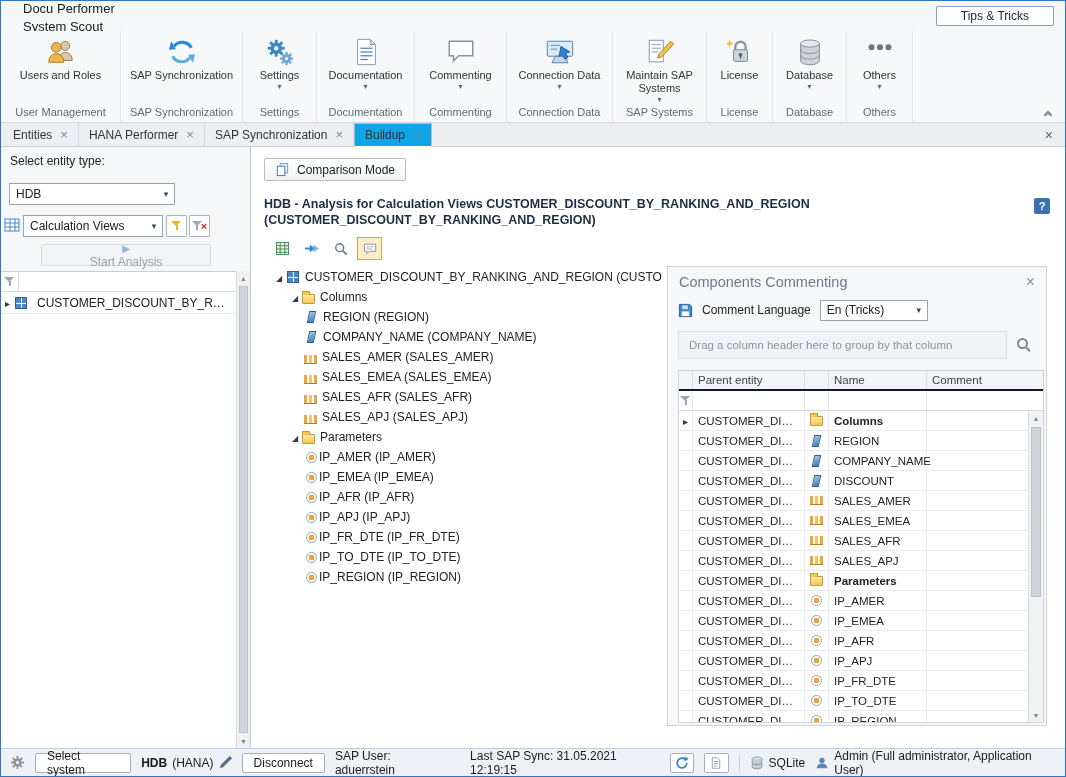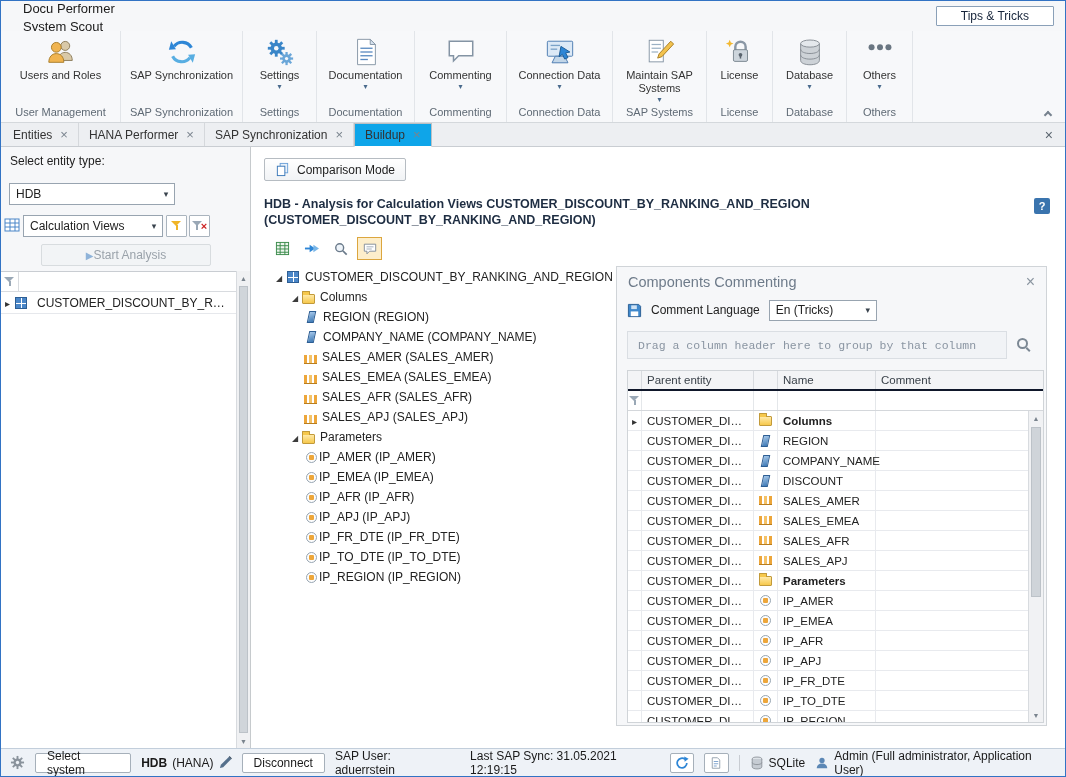--- a/index.html
+++ b/index.html
@@ -40,21 +40,21 @@
   .main{position:absolute;left:251px;top:0;right:0;bottom:0;background:#fff;overflow:hidden;}
 
   
   .lp-label{position:absolute;left:9px;top:7px;font-size:12px;color:#222;}
   .combo{display:flex;align-items:center;background:#fff;border:1px solid #98a4b0;height:22px;padding-left:6px;justify-content:space-between;color:#222;}
   .cchev{width:16px;align-self:stretch;display:flex;align-items:center;justify-content:center;}
   .cchev::before{content:"▾";font-size:9px;color:#3a444e;}
   .lp-ico-entity{position:absolute;left:3px;top:70px;}
   .sqbtn{position:absolute;width:21px;height:22px;background:#fff;border:1px solid #aab4be;display:flex;align-items:center;justify-content:center;border-radius:1px;}
   .startbtn{position:absolute;left:40px;top:97px;width:170px;height:22px;display:flex;align-items:center;justify-content:center;
-    background:#f2f4f6;border:1px solid #d8dcdf;color:#9aa2aa;border-radius:2px;font-size:12px;}
+    background:#f2f4f6;border:1px solid #d8dcdf;color:#9aa2aa;border-radius:2px;font-size:12px;flex-direction:column;}
   .play::before{content:"▶";font-size:10px;color:#8fb3d9;}
   .lp-grid{position:absolute;left:0;top:124px;right:14px;bottom:0;background:#fff;border-top:1px solid #c9cdd2;overflow:hidden;}
   .lp-filterrow{height:20px;display:flex;border-bottom:1px solid #d8dbdf;}
   .lp-fcell1{width:18px;border-right:1px solid #d8dbdf;display:flex;align-items:center;justify-content:center;}
   .lp-row{height:22px;display:flex;align-items:center;gap:4px;padding-left:4px;border-bottom:1px solid #e6e8ec;}
   .gexp::before{content:"▸";font-size:10px;color:#333;}
   .lp-rowlbl{flex:1;overflow:hidden;text-overflow:ellipsis;white-space:nowrap;font-size:12px;padding-right:4px;}
   .vscroll{position:absolute;right:0;top:124px;width:14px;bottom:0;background:#f0f1f3;border-left:1px solid #d8dbdf;}
   .sar{height:14px;display:flex;align-items:center;justify-content:center;}
   .sar-up::before{content:"▲";font-size:7px;color:#7a848e;}
@@ -93,29 +93,29 @@
   .funnel{position:relative;width:11px;height:10px;display:inline-block;--fc:#9aa8b6;}
   .funnel::before{content:"";position:absolute;left:0;top:0;border-left:5.5px solid transparent;border-right:5.5px solid transparent;border-top:5px solid var(--fc);}
   .funnel::after{content:"";position:absolute;left:4.5px;top:4px;width:2px;height:5px;background:var(--fc);}
   .funnel.yellow{--fc:#f0b428;}
   .redx{color:#cc2222;font-weight:bold;font-size:11px;margin-left:-2px;}
   .mag{position:relative;width:14px;height:14px;display:inline-block;}
   .mag::before{content:"";position:absolute;left:0;top:0;width:7px;height:7px;border:2px solid #7c8894;border-radius:50%;}
   .mag::after{content:"";position:absolute;left:9.5px;top:9px;width:5px;height:2px;background:#7c8894;transform:rotate(45deg);transform-origin:0 0;}
 
   
-  .cpanel{position:absolute;right:18px;top:119px;width:431px;height:460px;background:#f6f7f9;border:1px solid #d0d4d8;margin-left:44px;}
+  .cpanel{position:absolute;right:18px;top:119px;width:380px;height:460px;background:#f6f7f9;border:1px solid #d0d4d8;margin-left:44px;}
   .cp-header{height:30px;display:flex;align-items:center;padding:0 11px;}
   .cp-title{font-size:14.5px;color:#6e7b8a;}
   .cp-close{margin-left:auto;display:flex;}
   .cp-close::before{content:"×";color:#8a95a0;font-size:16px;line-height:1;}
   .cp-lang{height:26px;display:flex;align-items:center;gap:9px;padding:0 10px;}
   .cp-lang .combo{width:108px;height:21px;}
   .cp-langlbl{font-size:12px;color:#222;}
-  .cp-groupbar{margin:8px 10px 6px;display:flex;align-items:center;gap:5px;font-family:Liberation Mono, monospace;}
+  .cp-groupbar{margin:8px 10px 6px;display:flex;align-items:center;gap:5px;}
   .cp-grouphint{flex:1;height:28px;display:flex;align-items:center;padding:0 10px;background:#f1f3f6;border:1px solid #dadee3;color:#8a95a2;font-size:11.5px;}
   .cp-search{width:24px;height:24px;display:flex;align-items:center;justify-content:center;}
   .cp-table{position:absolute;left:10px;right:2px;top:103px;bottom:2px;background:#fff;border:1px solid #d0d4d8;overflow:hidden;}
   .chead,.cfilter{height:20px;display:flex;}
   .chead{background:#f3f4f6;border-bottom:2px solid #0f172a;}
   .cfilter{border-bottom:1px solid #d4d7db;background:#fff;}
   .hcell{font-size:11.5px;color:#3a424a;display:flex;align-items:center;padding:0 5px;border-right:1px solid #d8dbdf;}
   .fcell{border-right:1px solid #e4e7ea;display:flex;align-items:center;justify-content:center;}
   .w-ind{width:14px;flex:none;padding:0;}
   .w-parent{width:112px;flex:none;}

